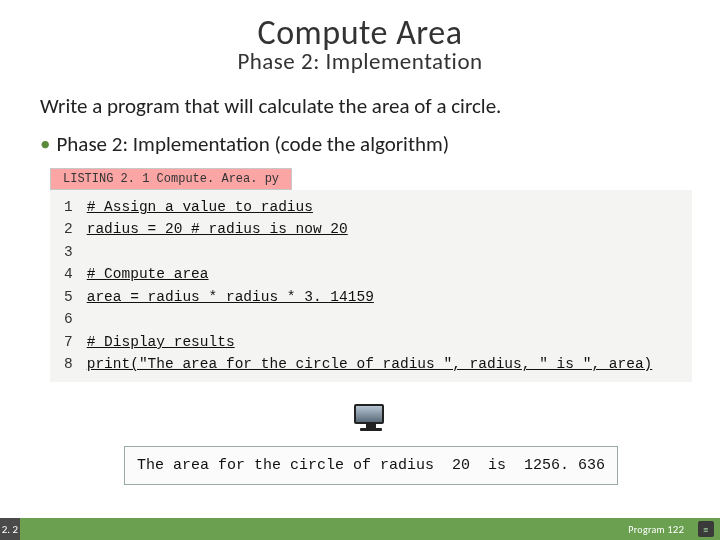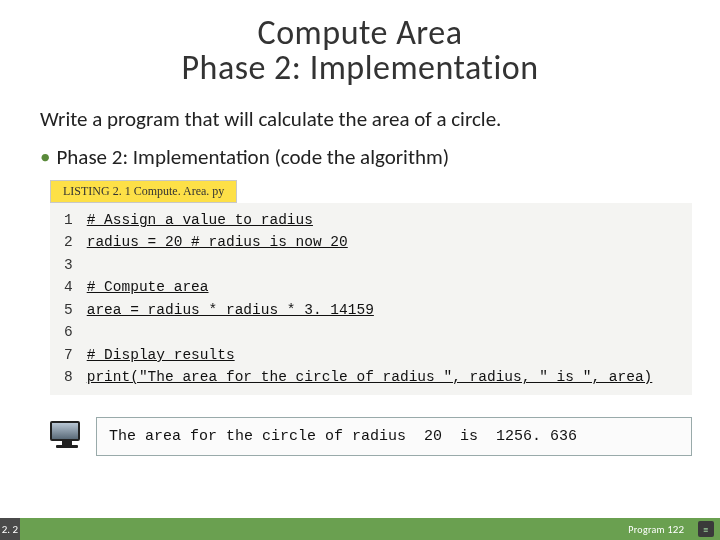--- a/index.html
+++ b/index.html
@@ -16,21 +16,21 @@
     padding-top: 12px;
   }
   .title-line1 {
     font-size: 34px;
     font-weight: 300;
     color: #333;
     letter-spacing: 0.5px;
     text-align: center;
   }
   .title-line2 {
-    font-size: 34px;
+    font-size: 23px;
     font-weight: 300;
     color: #333;
     letter-spacing: 0.5px;
     margin-top: -6px;
   }
   .prompt {
     font-size: 21px;
     color: #222;
     padding: 18px 40px 8px 40px;
   }
@@ -38,27 +38,27 @@
     font-size: 21px;
     color: #222;
     padding: 4px 40px 10px 40px;
   }
   .bullet-dot {
     color: #5a8a3a;
     margin-right: 6px;
   }
   .listing-tab {
     display: inline-block;
-    background: #fde047;
+    background: #fca5a5;
     border: 1px solid #c8c8c8;
     font-size: 12px;
     color: #333;
     padding: 3px 12px;
     margin-left: 50px;
-    font-family: Liberation Serif, serif;
+    font-family: Liberation Mono, monospace;
   }
   .code-block {
     display: flex;
     margin: 0 28px 0 50px;
     background: #f4f4f2;
     font-family: "Courier New", monospace;
     font-size: 14.5px;
     line-height: 1.55;
     color: #111;
   }
@@ -73,20 +73,21 @@
     padding: 6px 8px 6px 2px;
     white-space: pre;
     flex: 1;
     text-decoration: underline;
   }
   .output-row {
     display: flex;
     align-items: center;
     margin: 22px 28px 0 50px;
     gap: 12px;
+    flex-direction: column;
   }
   .monitor-icon {
     width: 34px;
     height: 30px;
     position: relative;
   }
   .monitor-screen {
     width: 30px;
     height: 20px;
     background: linear-gradient(#b8c6d4, #5a6a78);

